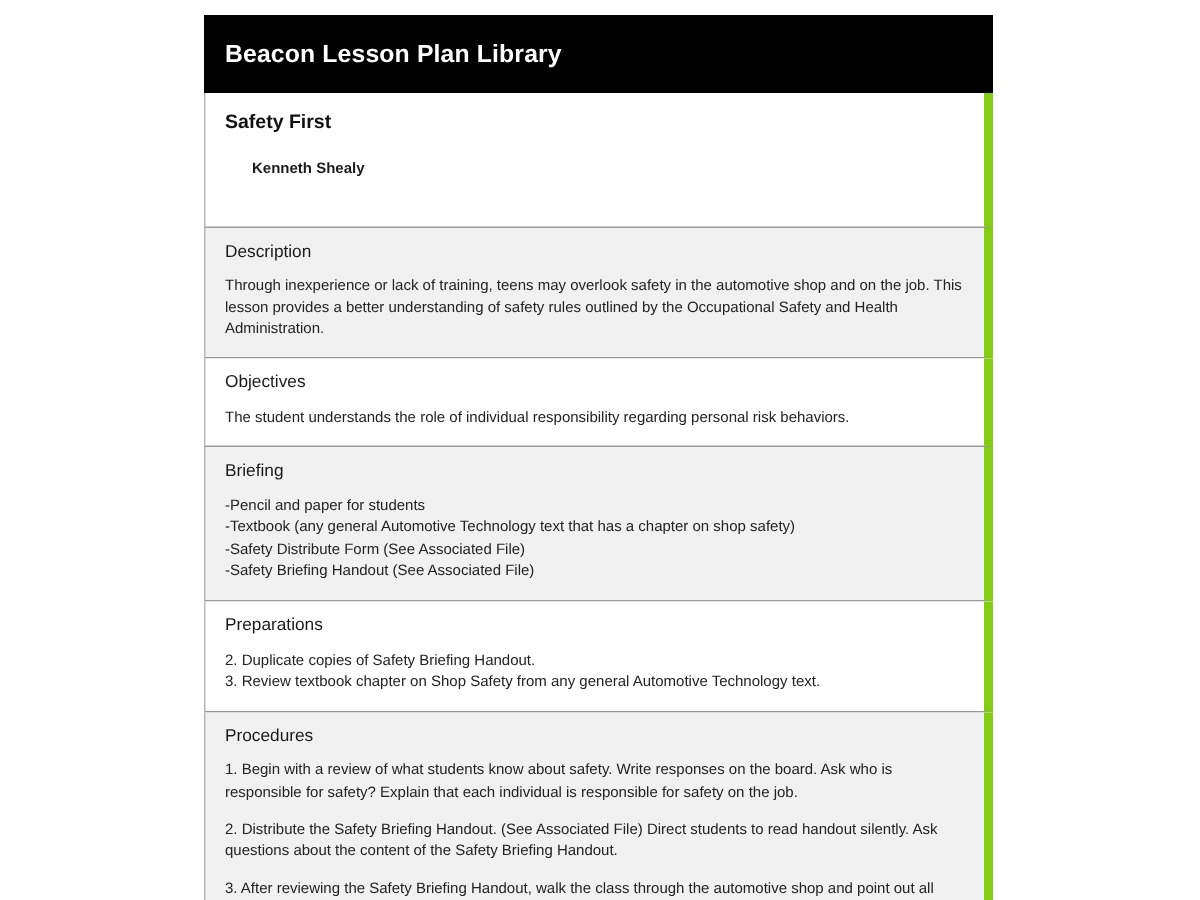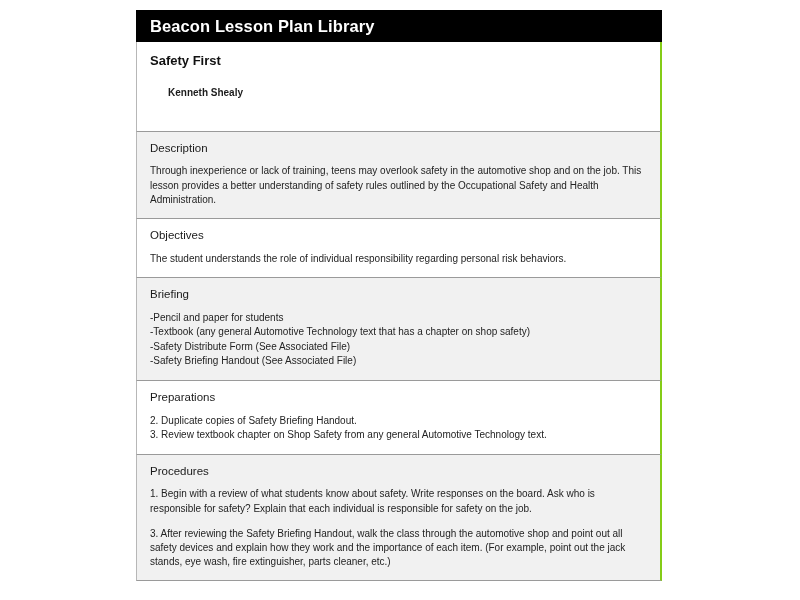--- a/index.html
+++ b/index.html
@@ -18,38 +18,38 @@
     top: 0;
     width: 526px;
     height: 600px;
     overflow: hidden;
   }
 
   
   .masthead {
     background: #000000;
     color: #ffffff;
-    height: 32px;
+    height: 52px;
     margin-top: 10px;
     display: flex;
     align-items: center;
     padding: 0 14px;
     box-sizing: border-box;
   }
   .masthead-title {
     font-size: 16.5px;
     font-weight: bold;
     letter-spacing: 0.1px;
     line-height: 1;
   }
 
   
   .section {
     border-left: 1px solid #b7b7b7;
-    border-right: 2px solid #84cc16;
+    border-right: 6px solid #84cc16;
     border-bottom: 1px solid #9a9a9a;
     padding: 9px 13px 11px 13px;
     box-sizing: border-box;
   }
   .section.white { background: #ffffff; }
   .section.gray  { background: #f1f1f1; }
 
   .section-heading {
     font-size: 11.5px;
     font-weight: normal;
@@ -131,16 +131,17 @@
     <div class="section-heading">Preparations</div>
     <div class="lines">
       <div>2. Duplicate copies of Safety Briefing Handout.</div>
       <div>3. Review textbook chapter on Shop Safety from any general Automotive Technology text.</div>
     </div>
   </div>
 
   <div class="section gray">
     <div class="section-heading">Procedures</div>
     <p class="body-text">1. Begin with a review of what students know about safety. Write responses on the board. Ask who is responsible for safety? Explain that each individual is responsible for safety on the job.</p>
+    <p class="body-text">2. Distribute the Safety Briefing Handout. (See Associated File) Direct students to read handout silently. Ask questions about the content of the Safety Briefing Handout.</p>
     <p class="body-text">3. After reviewing the Safety Briefing Handout, walk the class through the automotive shop and point out all safety devices and explain how they work and the importance of each item. (For example, point out the jack stands, eye wash, fire extinguisher, parts cleaner, etc.)</p>
   </div>
 
 </div>
 
 </body></html>

